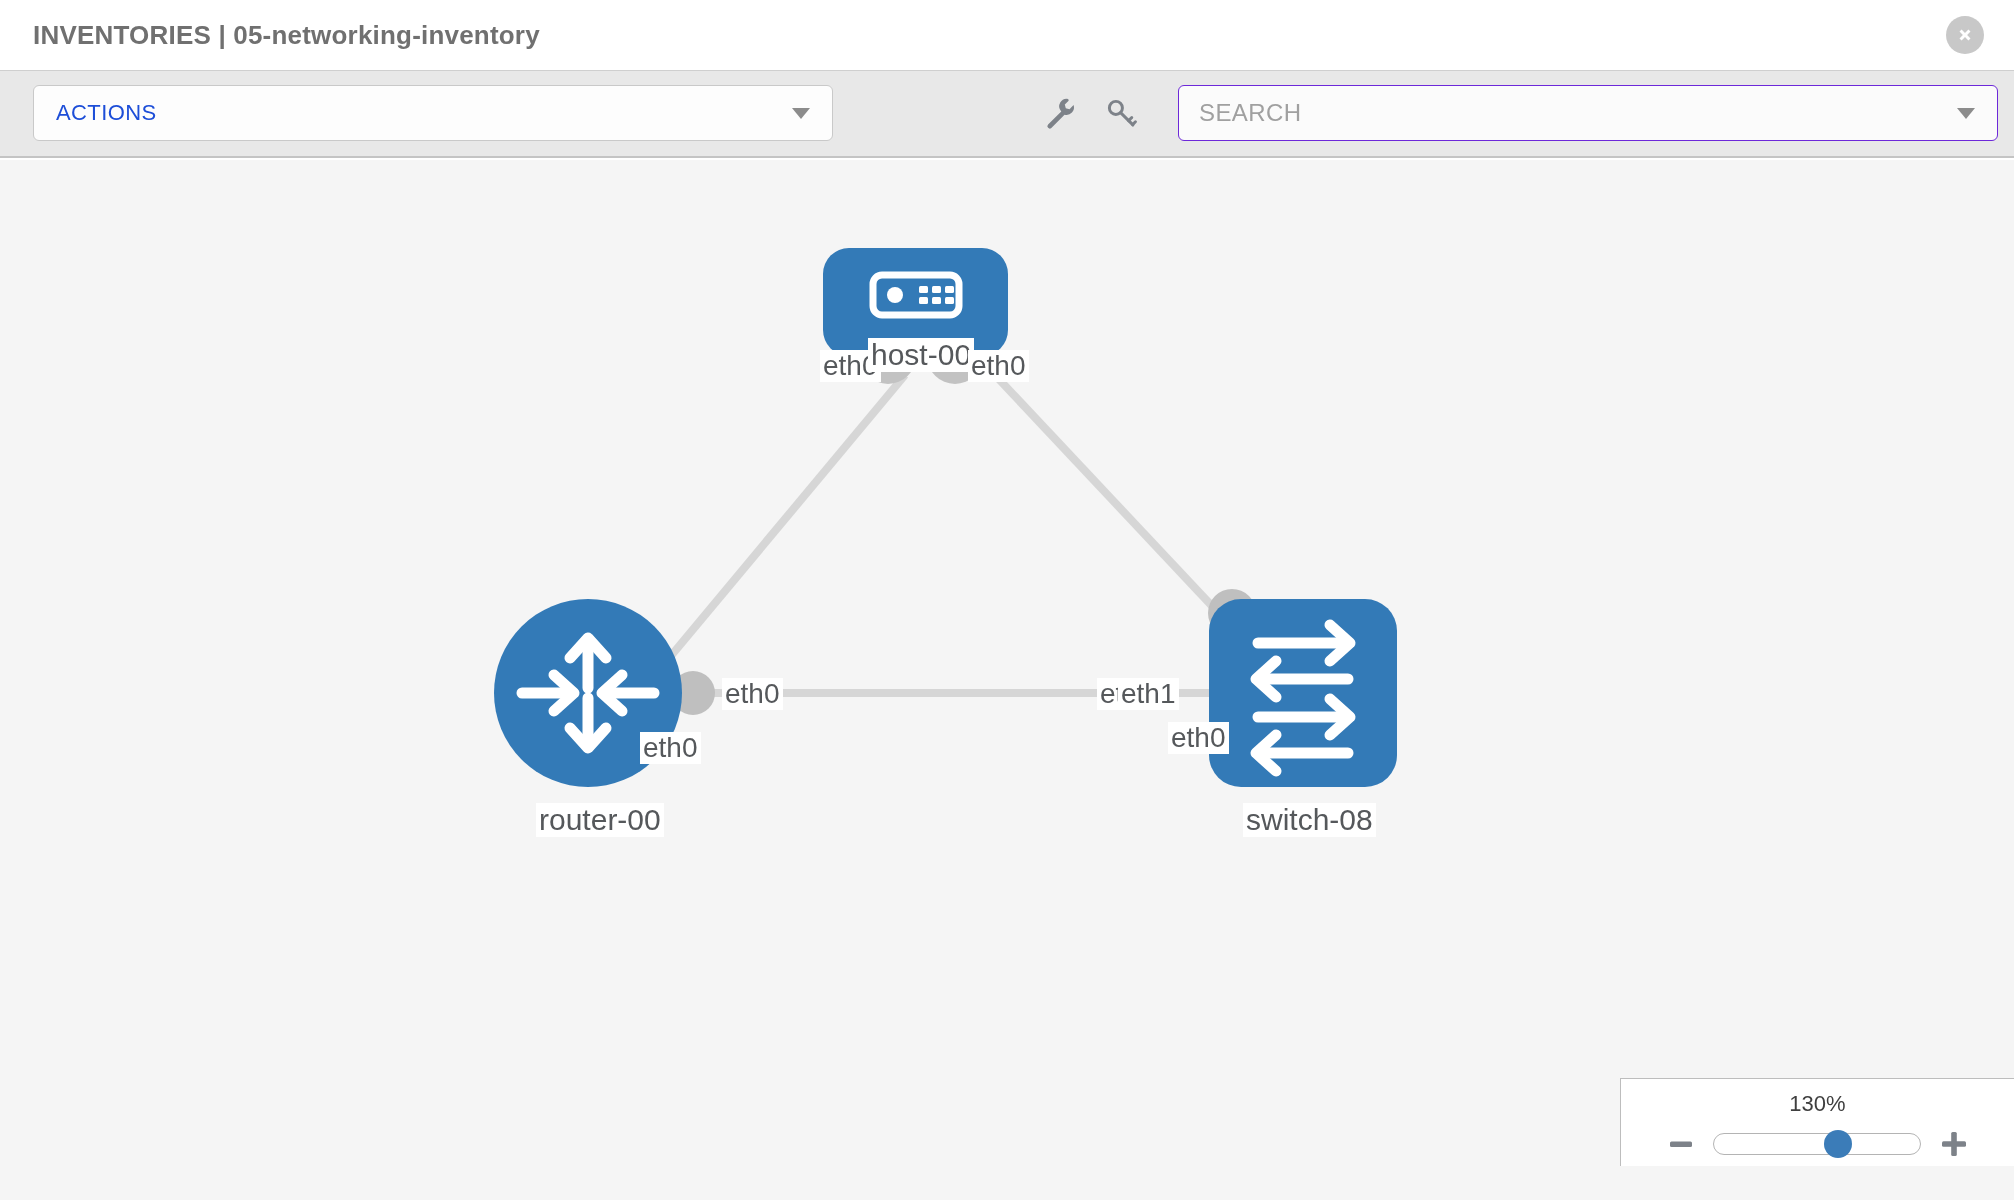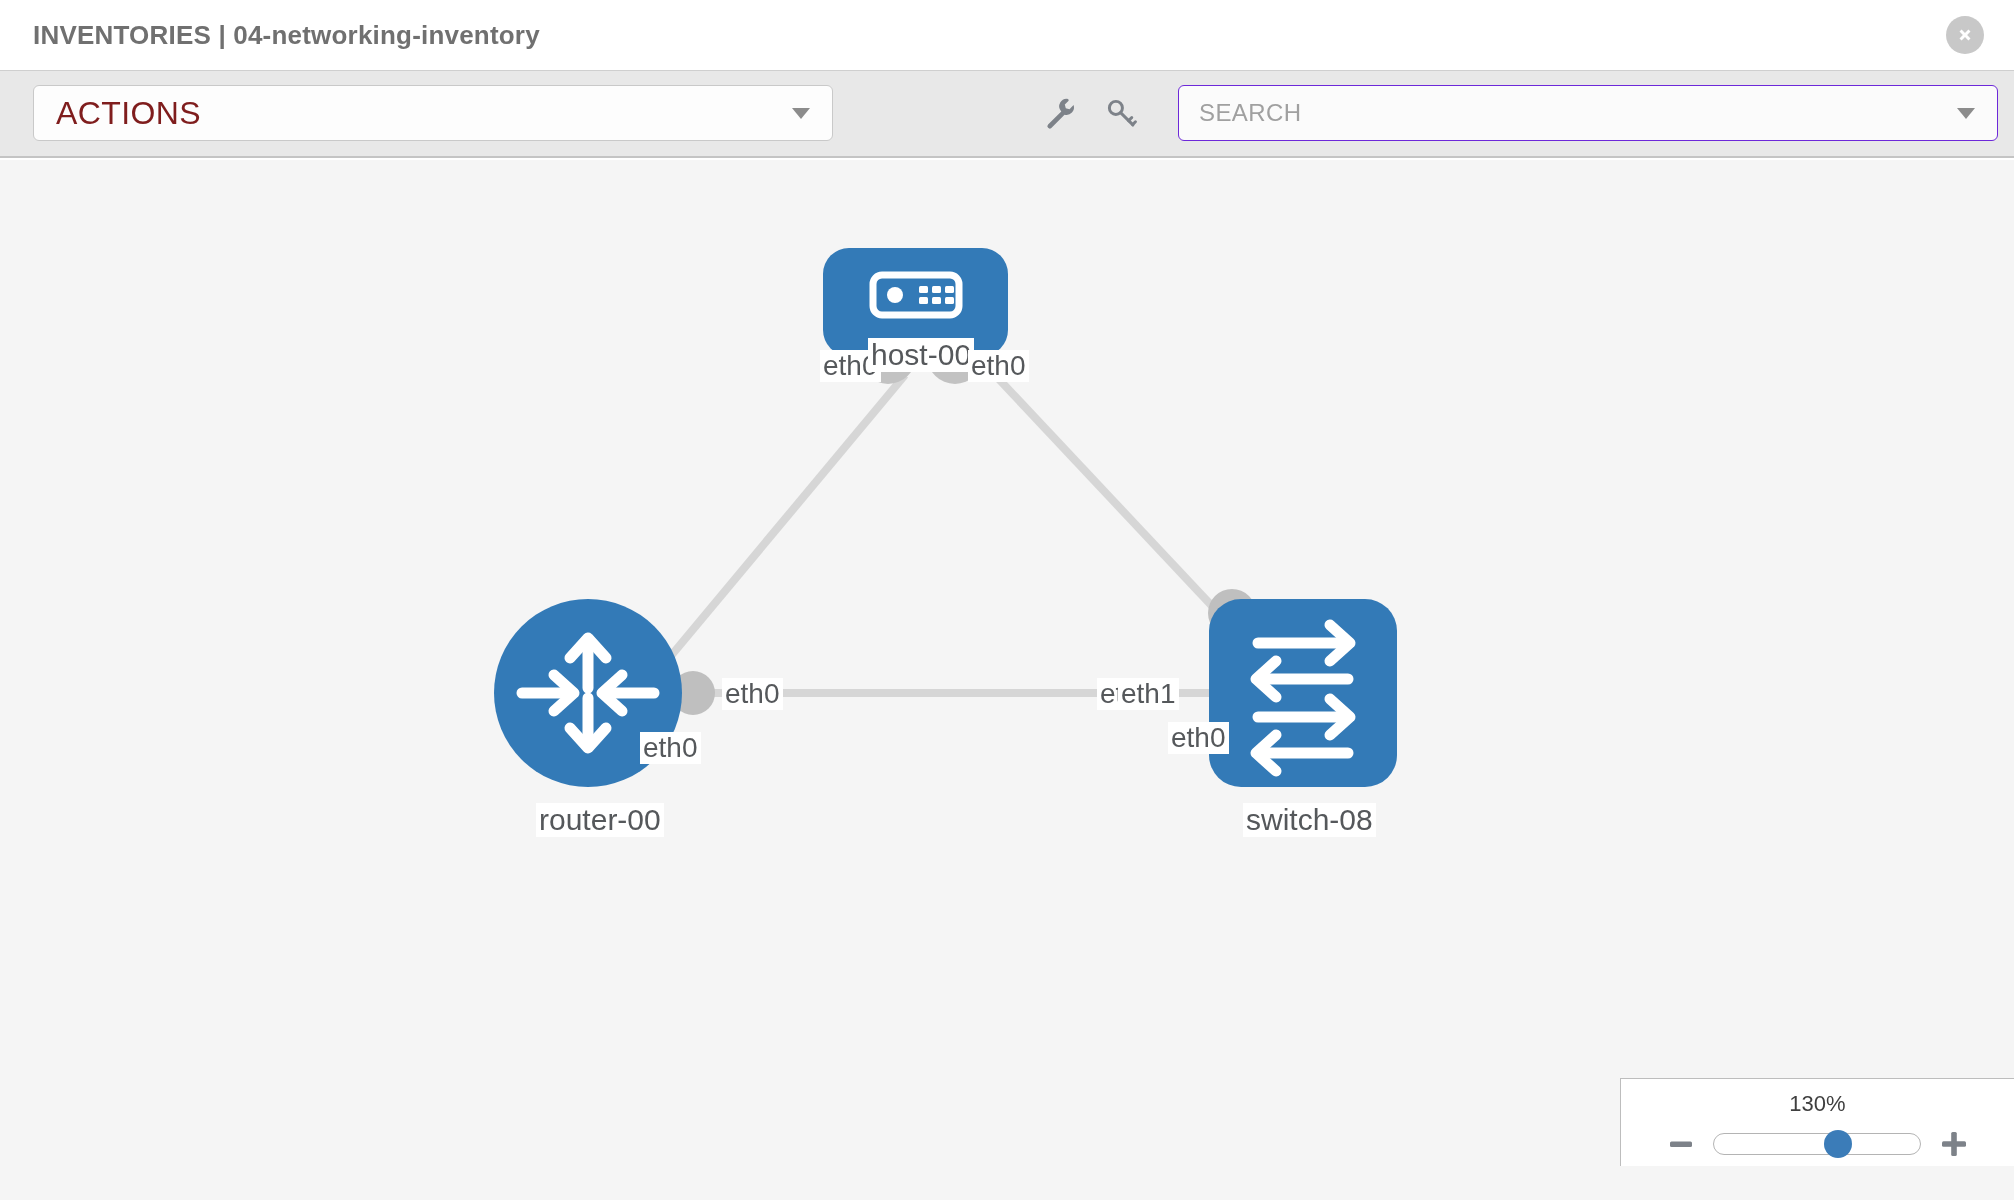--- a/index.html
+++ b/index.html
@@ -72,22 +72,22 @@
     height: 56px;
     background: #fdfdfd;
     border: 1px solid #c9c9c9;
     border-radius: 6px;
     display: flex;
     align-items: center;
     cursor: pointer;
   }
   .actions-label {
     margin-left: 22px;
-    font-size: 32px;
-    color: #7f1d1d;
+    font-size: 22px;
+    color: #1d4ed8;
     letter-spacing: 0.4px;
   }
   .caret {
     position: absolute;
     right: 22px;
     width: 0; height: 0;
     border-left: 9px solid transparent;
     border-right: 9px solid transparent;
     border-top: 11px solid #8c8c8c;
   }
@@ -205,21 +205,21 @@
     background: #3b7cb8;
     cursor: grab;
   }
 </style>
 </head>
 <body>
 
 <div id="app">
 
   <div class="header">
-    <div class="header-title">INVENTORIES | 04-networking-inventory</div>
+    <div class="header-title">INVENTORIES | 05-networking-inventory</div>
 
     <div class="close-btn">
       <svg width="22" height="22" viewBox="0 0 22 22">
         <path d="M5.5 7.6 L7.6 5.5 L11 8.9 L14.4 5.5 L16.5 7.6 L13.1 11 L16.5 14.4 L14.4 16.5 L11 13.1 L7.6 16.5 L5.5 14.4 L8.9 11 Z" fill="#ffffff"></path>
       </svg>
     </div>
   </div>
 
   <div class="toolbar">
 

